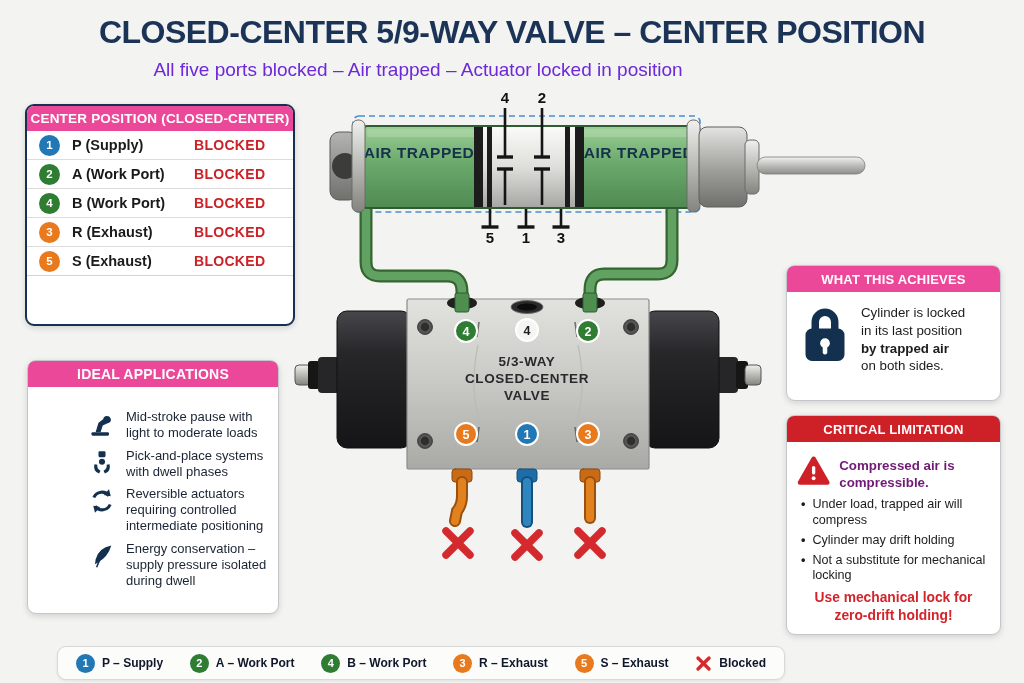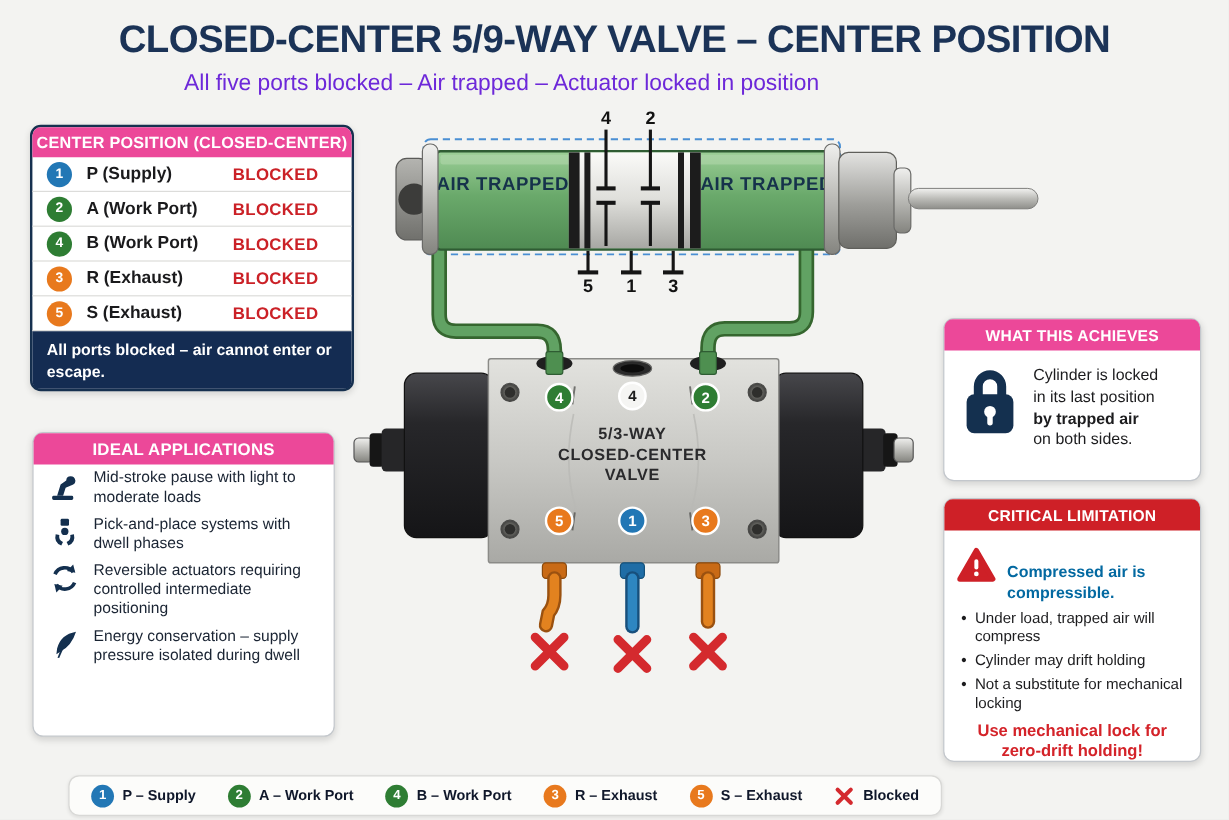--- a/index.html
+++ b/index.html
@@ -31,38 +31,38 @@
   .b-green{background:#2e7d33;}
   .b-orange{background:#e8791d;}
   .prow .plabel{margin-left:12px;width:122px;font-size:14.5px;font-weight:600;color:#1a1a1c;}
   .prow .pstatus{font-size:14px;font-weight:800;letter-spacing:.3px;color:#cb2127;}
   #portTable .foot{background:#142c52;color:#fff;font-size:13.2px;font-weight:700;
          line-height:1.35;padding:7px 12px;border-radius:0 0 6px 6px;height:34px;}
 
   
   #ideal{left:27px;top:360px;width:250px;height:252px;border:1.5px solid #c3c7cc;}
   #ideal .panel-hd{height:26px;font-size:14px;}
-  #ideal .items{padding:3px 10px 0 12px;}
+  #ideal .items{padding:22px 10px 0 12px;margin-left:48px;}
   .app{display:flex;align-items:flex-start;gap:10px;margin-bottom:7px;}
   .app .ico{width:28px;height:28px;flex:0 0 auto;margin-top:1px;}
   .app .txt{font-size:13px;line-height:1.22;font-weight:500;color:#1a2433;}
 
   
   #achieves{left:786px;top:265px;width:213px;height:134px;border:1.5px solid #c3c7cc;}
   #achieves .panel-hd{height:26px;font-size:13px;}
   #achieves .body{display:flex;gap:10px;padding:12px 10px 0 12px;align-items:flex-start;}
   #achieves .txt{font-size:13.3px;line-height:1.34;color:#1c1c1e;font-weight:500;}
   #achieves .txt span{display:block;}
   #achieves .txt .bld{font-weight:800;}
 
   #limit{left:786px;top:415px;width:213px;height:218px;border:1.5px solid #c3c7cc;}
   #limit .panel-hd{height:26px;font-size:13px;}
   #limit .body{padding:8px 10px 0 10px;}
   #limit .leadrow{display:flex;gap:9px;align-items:flex-start;}
-  #limit .lead{font-size:13.3px;font-weight:800;line-height:1.3;color:#0369a1;margin-top:18px;}
+  #limit .lead{font-size:13.3px;font-weight:800;line-height:1.3;color:#701a75;margin-top:7px;}
   #limit ul{margin:5px 0 0 4px;padding:0;list-style:none;}
   #limit li{display:flex;gap:7px;font-size:12.6px;line-height:1.26;color:#1c1c1e;
             font-weight:500;margin-bottom:4px;}
   #limit li::before{content:"•";font-weight:800;}
   #limit .warn{margin-top:5px;text-align:center;color:#d42329;font-weight:800;
             font-size:13.8px;line-height:1.25;}
 
   
   #legend{left:57px;top:646px;width:728px;height:34px;background:#fcfcfa;
           border:1px solid #d8d8d6;border-radius:9px;display:flex;align-items:center;
@@ -108,21 +108,20 @@
     <div class="prow">
       <span class="badge b-orange">3</span>
       <span class="plabel">R (Exhaust)</span>
       <span class="pstatus">BLOCKED</span>
     </div>
     <div class="prow">
       <span class="badge b-orange">5</span>
       <span class="plabel">S (Exhaust)</span>
       <span class="pstatus">BLOCKED</span>
     </div>
-    <div class="foot">All ports blocked – air cannot enter or escape.</div>
   </div>
 
   <div class="panel" id="ideal">
     <div class="panel-hd navy">IDEAL APPLICATIONS</div>
     <div class="items">
       <div class="app">
         <svg class="ico" viewBox="0 0 24 24">
           <g fill="#14304f">
               <rect x="3" y="19" width="15" height="3" rx="1"></rect>
           <path d="M6.5 19 L9 11 L13 8 A3.2 3.2 0 1 1 16.8 11.4 L12.6 13.2 L10.8 19 Z"></path>

